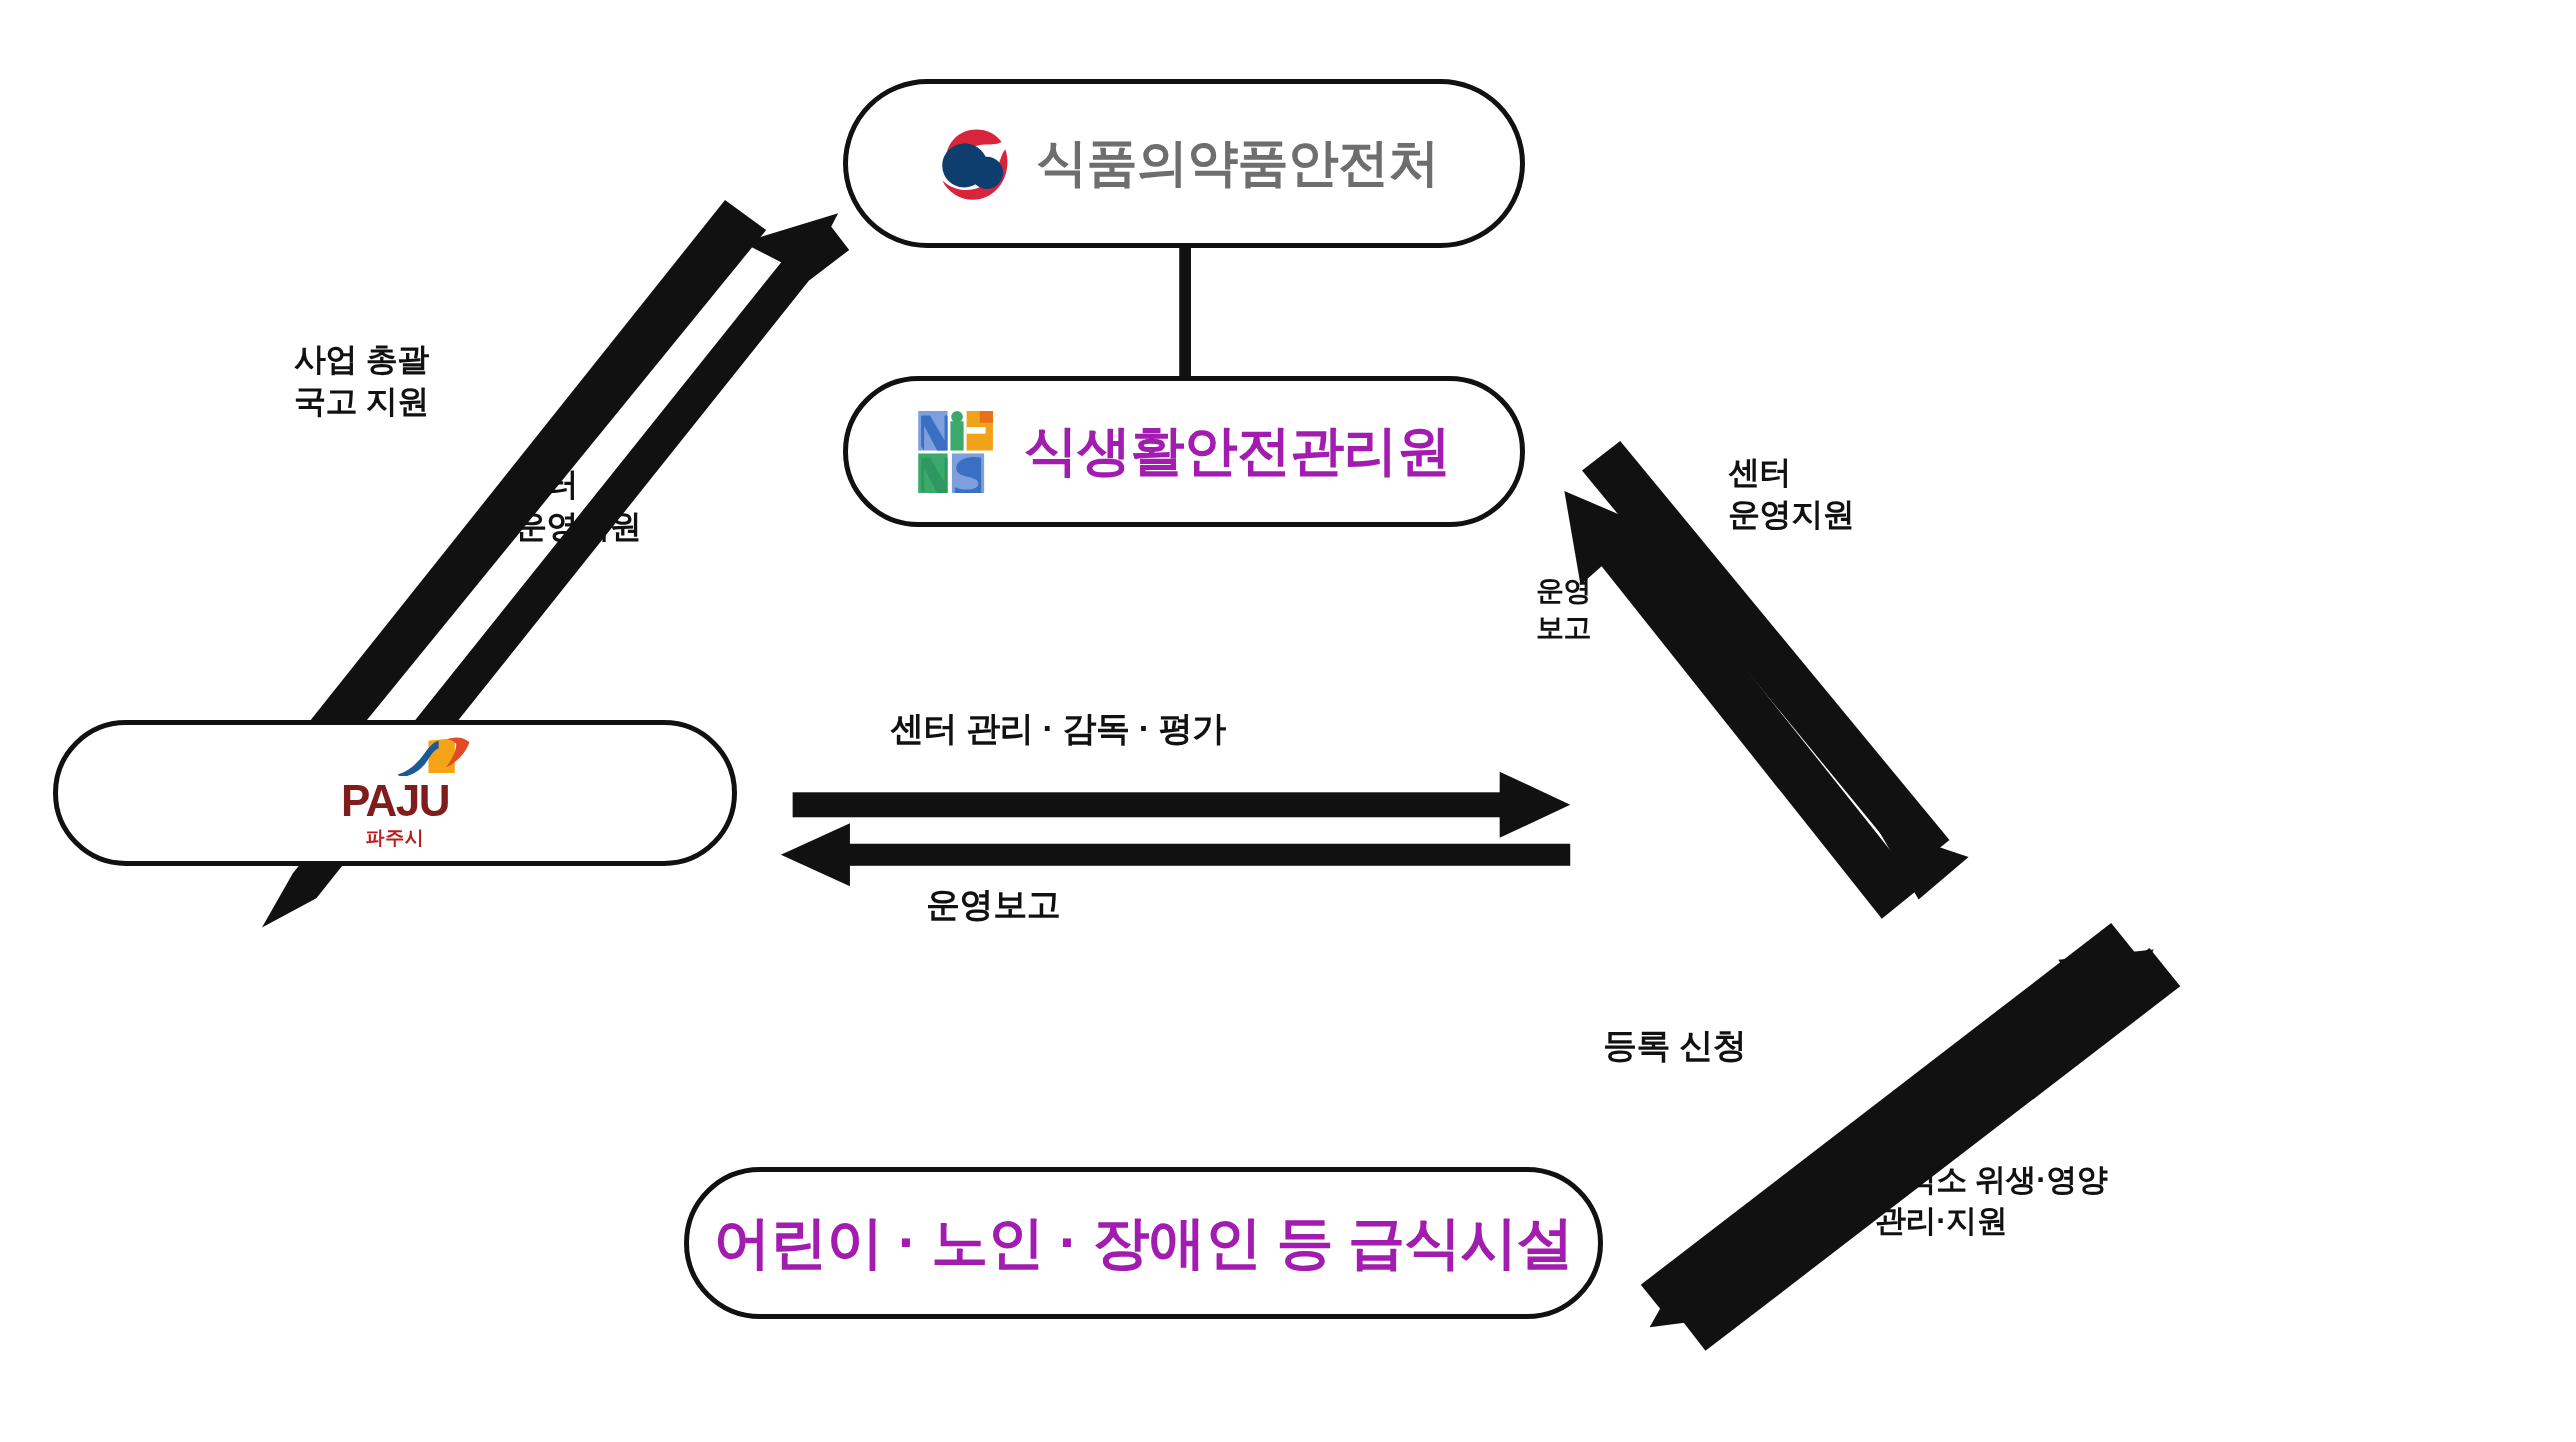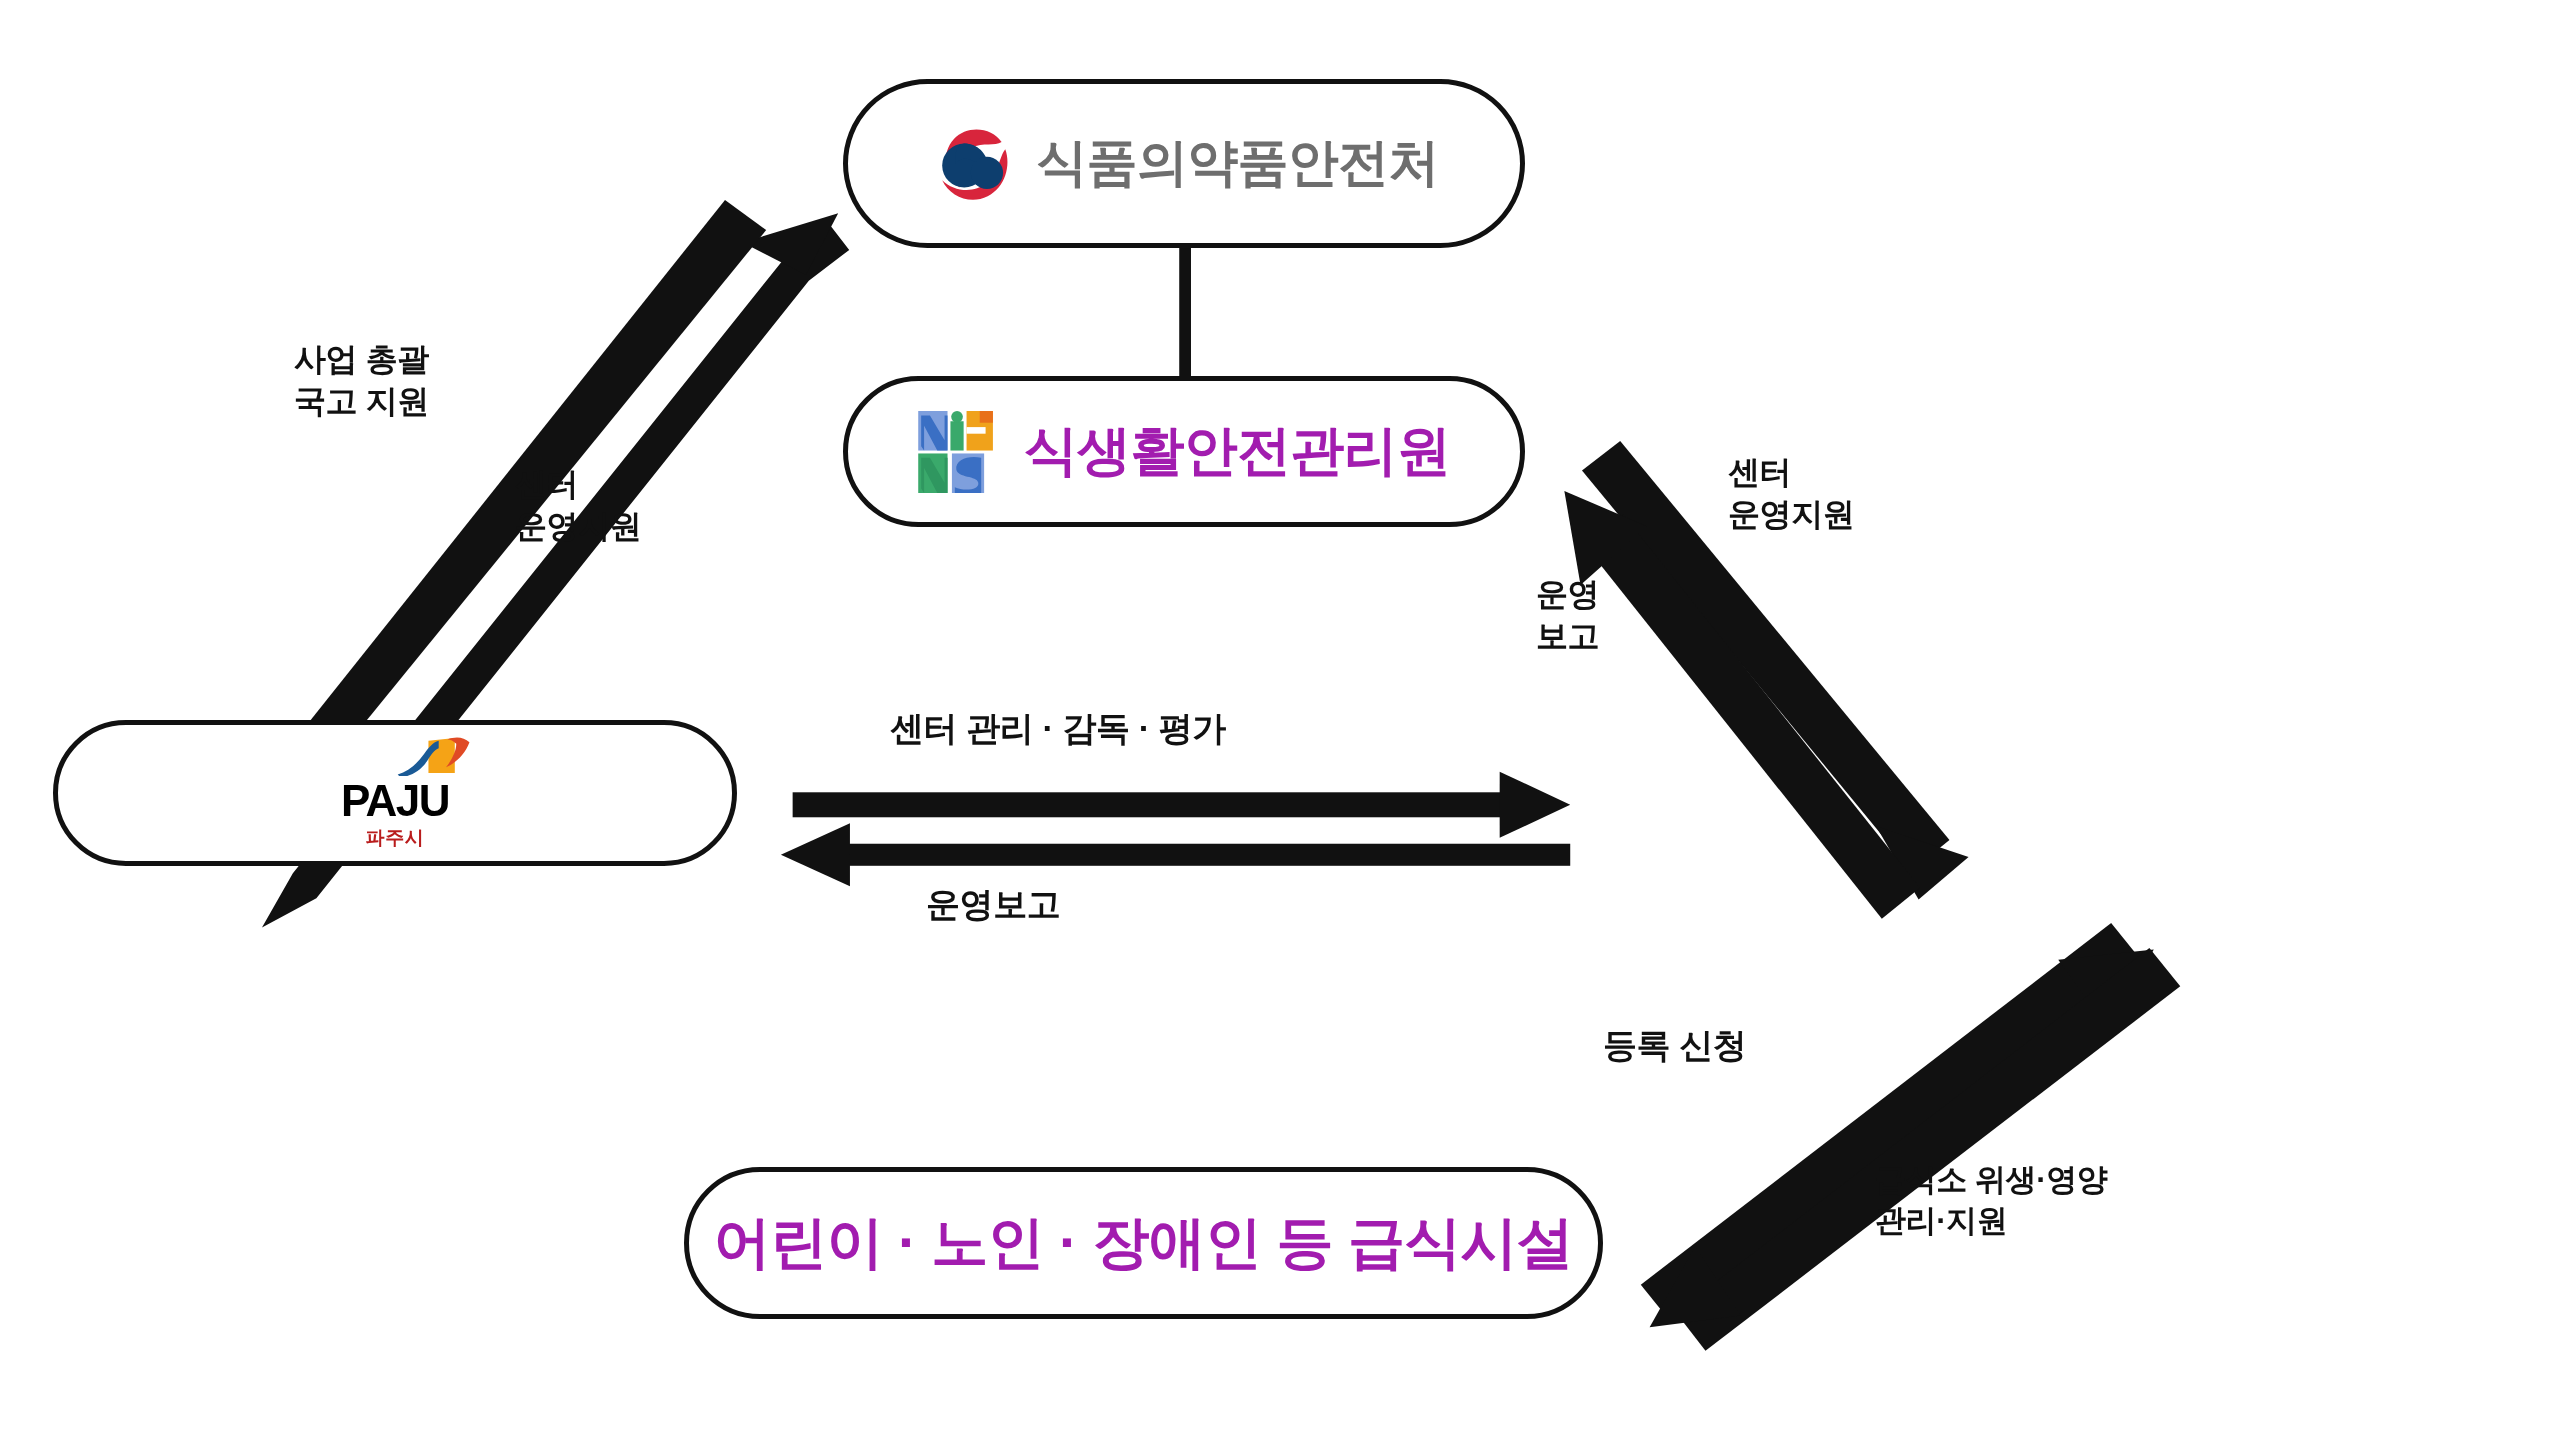--- a/index.html
+++ b/index.html
@@ -10,21 +10,21 @@
   .node-inner{display:flex;align-items:center;justify-content:center;gap:19px;}
   .node-title{color:#6e6e6e;font-weight:700;letter-spacing:-0.7px;white-space:nowrap;}
   .node-title.dark{color:#a21caf;}
   .edge-label{position:absolute;color:#111111;font-weight:700;text-align:left;line-height:1.32;white-space:pre;letter-spacing:-0.4px;}
   
   .gov-emblem{position:relative;width:88px;height:88px;flex:0 0 auto;}
   
   .nifds{position:relative;width:81px;height:82px;flex:0 0 auto;}
   
   .paju{position:relative;width:169px;height:110px;flex:0 0 auto;}
-  .paju-word{position:absolute;left:0;top:38px;width:169px;text-align:center;color:#000000;font-size:44px;font-weight:800;letter-spacing:-1.5px;font-family:"Liberation Sans",sans-serif;}
+  .paju-word{position:absolute;left:0;top:38px;width:169px;text-align:center;color:#7f1d1d;font-size:44px;font-weight:800;letter-spacing:-1.5px;font-family:"Liberation Sans",sans-serif;}
   .paju-sub{position:absolute;left:0;top:87px;width:169px;text-align:center;color:#b91c1c;font-size:19px;font-weight:700;letter-spacing:0.7px;}
   
   .smiley{width:76px;height:76px;flex:0 0 auto;}
 </style>
 </head>
 <body>
 
 <div id="stage">
 
   <svg class="layer" viewBox="0 0 3504 1962" xmlns="http://www.w3.org/2000/svg">
@@ -112,21 +112,21 @@
   <div class="node" style="left:684px;top:1167px;width:919px;height:152px;border-radius:76px;">
     <div class="node-title dark" style="font-size:57px;">어린이 · 노인 · 장애인 등 급식시설</div>
   </div>
 
   <div class="edge-label" style="left:294px;top:338px;width:250px;font-size:32px;">사업 총괄
 국고 지원</div>
 
   <div class="edge-label" style="left:515px;top:463px;width:221px;font-size:32px;">센터
 운영지원</div>
 
-  <div class="edge-label" style="left:1536px;top:573px;width:191px;font-size:32px;">운영
+  <div class="edge-label" style="left:1536px;top:573px;width:191px;font-size:28px;">운영
 보고</div>
 
   <div class="edge-label" style="left:1728px;top:451px;width:235px;font-size:32px;">센터
 운영지원</div>
 
   <div class="edge-label" style="left:890px;top:706px;width:632px;font-size:34px;">센터 관리 · 감독 · 평가</div>
 
   <div class="edge-label" style="left:926px;top:882px;width:559px;font-size:34px;">운영보고</div>
 
   <div class="edge-label" style="left:1603px;top:1023px;width:250px;font-size:34px;">등록 신청</div>

